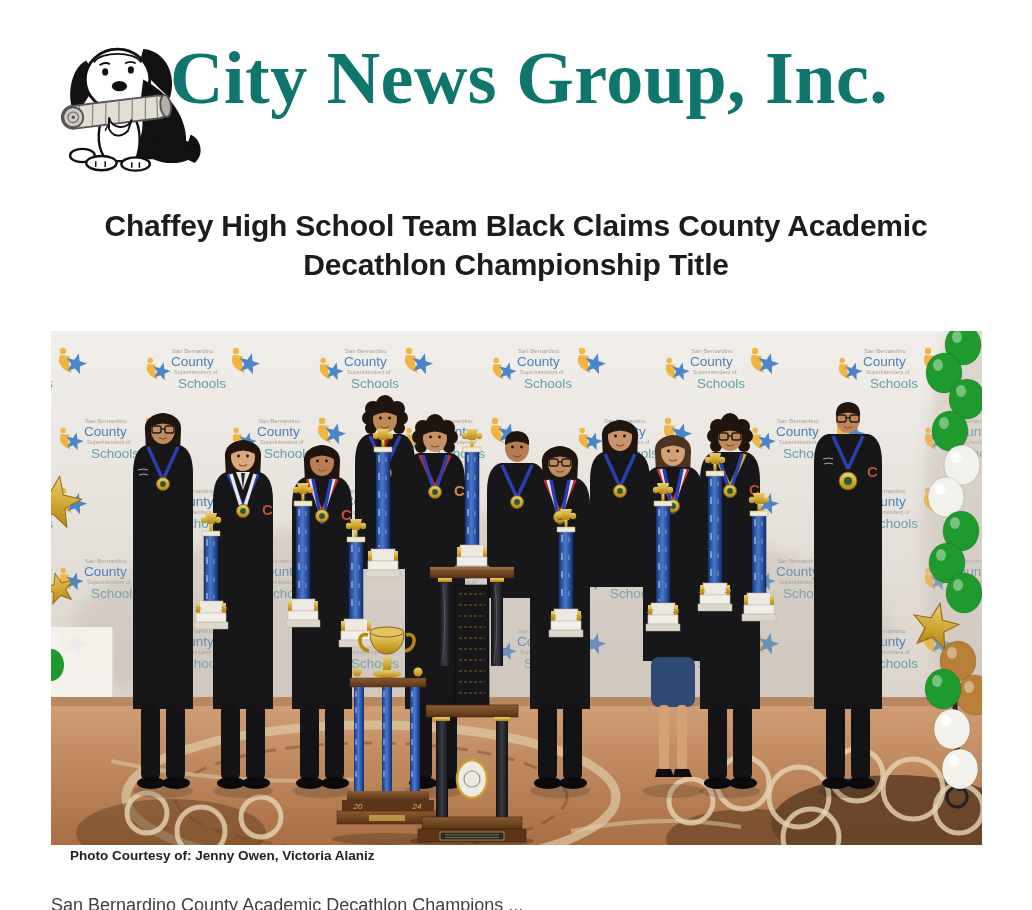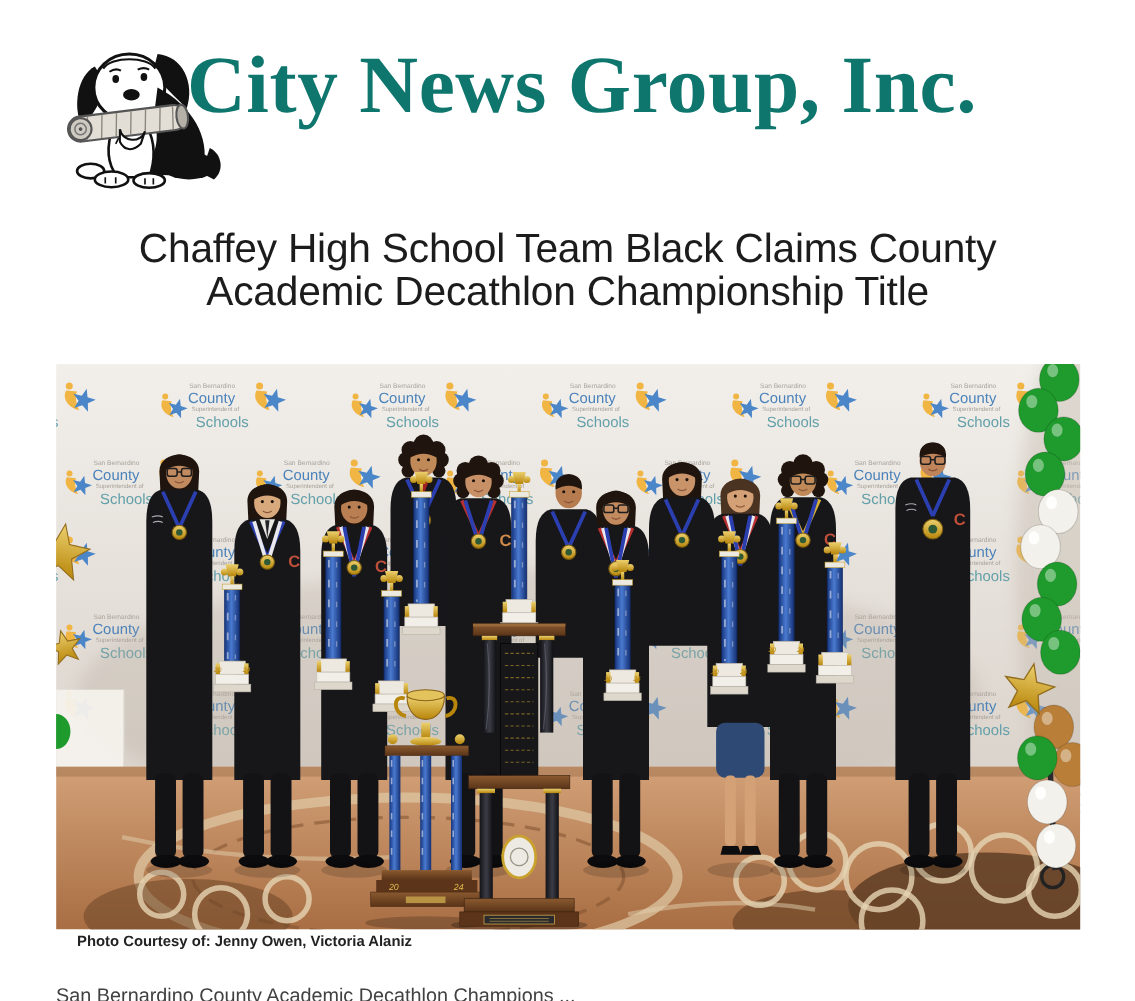--- a/index.html
+++ b/index.html
@@ -4,22 +4,22 @@
 <style>
   html,body{margin:0;padding:0;background:#fff;}
   .page{position:relative;width:1032px;height:910px;background:#ffffff;overflow:hidden;
         font-family:"Liberation Sans",sans-serif;}
   .masthead{position:absolute;left:0;top:0;width:1032px;height:190px;}
   .dog-logo{position:absolute;left:52px;top:22px;width:152px;height:152px;}
   .brand{position:absolute;left:170px;top:36px;white-space:nowrap;
          font-family:"Liberation Serif",serif;font-weight:bold;font-size:74px;
          letter-spacing:.5px;color:#0f766e;}
   .headline{position:absolute;left:0;top:206px;width:1032px;text-align:center;}
-  .headline h1{margin:0 auto;max-width:900px;font-size:37px;line-height:39px;
-               font-weight:normal;color:#1c1c1c;letter-spacing:-.2px;}
+  .headline h1{margin:0 auto;max-width:900px;font-size:30px;line-height:39px;
+               font-weight:bold;color:#1c1c1c;letter-spacing:-.2px;}
   .photo-wrap{position:absolute;left:51px;top:331px;width:931px;height:514px;}
   .photo-wrap svg{display:block;}
   .credit{position:absolute;left:51px;top:848px;font-size:13.5px;font-weight:bold;color:#222;padding-left:19px;}
   .caption{position:absolute;left:51px;top:895px;font-size:18px;color:#414141;text-align:right;}
   svg text{font-family:"Liberation Sans",sans-serif;}
 </style>
 </head>
 <body>
 
 <div class="page">

